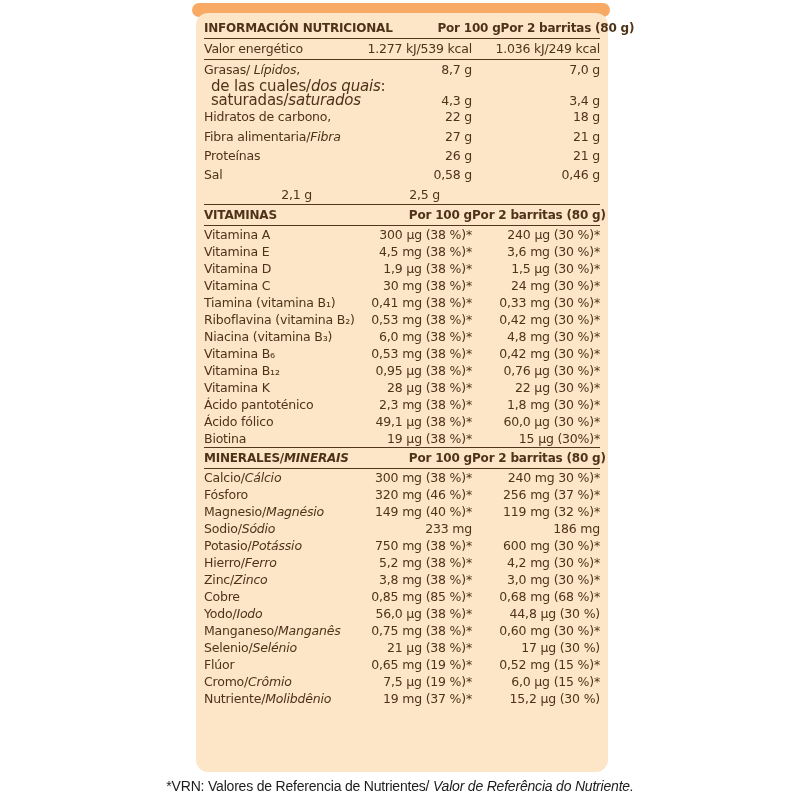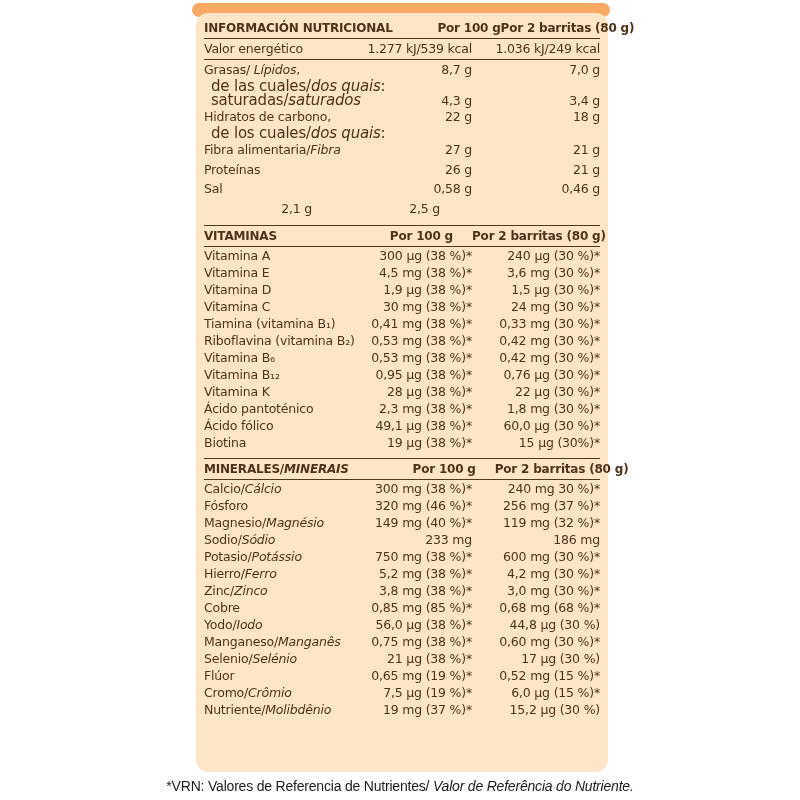--- a/index.html
+++ b/index.html
@@ -3,21 +3,21 @@
 <meta charset="utf-8">
 <style>
   html,body{margin:0;padding:0;background:#ffffff;}
   body{width:800px;height:800px;position:relative;font-family:"DejaVu Sans",sans-serif;overflow:hidden;}
   .stage{position:relative;width:800px;height:800px;}
   .accent-bar{position:absolute;left:192px;top:3px;width:418px;height:14px;background:#f8aa64;border-radius:7px;}
   .card{position:absolute;left:196px;top:13px;width:412px;height:759px;background:#fce6c7;border-radius:12px;
         box-sizing:border-box;padding:5px 8px 0 8px;color:#4f3319;letter-spacing:-0.2px;}
   .hdr-row{display:flex;align-items:flex-end;font-weight:bold;font-size:12px;
            border-bottom:1.5px solid #54361c;padding:3px 0 2px 0;line-height:15px;}
-  .hdr-row.mid{border-top:1.5px solid #54361c;margin-top:7px;gap:19px;}
+  .hdr-row.mid{border-top:1.5px solid #54361c;margin-top:0;}
   .row{display:flex;align-items:center;font-size:12.5px;line-height:15px;padding:1px 0;}
   .sec-0 .row{padding:2.2px 0;}
   .row.divider{border-bottom:1.5px solid #54361c;padding-bottom:3px;}
   .label{flex:1;white-space:nowrap;overflow:visible;}
   .col1{width:108px;text-align:right;white-space:nowrap;flex:none;}
   .col2{width:128px;text-align:right;white-space:nowrap;flex:none;}
   .row.sub{padding:0.4px 0;line-height:13px;}
   .row.sub .label{font-size:15px;padding-left:7px;}
   .row.caps .label{font-size:10.5px;letter-spacing:0.1px;}
   .pt{font-style:italic;}
@@ -54,25 +54,20 @@
         <div class="row sub">
           <div class="label"><span>saturadas/</span><span class="pt">saturados</span><span></span></div>
           <div class="col1">4,3 g</div>
           <div class="col2">3,4 g</div>
         </div>
         <div class="row">
           <div class="label"><span>Hidratos de carbono</span><span class="pt"></span><span>,</span></div>
           <div class="col1">22 g</div>
           <div class="col2">18 g</div>
         </div>
-        <div class="row sub">
-          <div class="label"><span>de los cuales/</span><span class="pt">dos quais</span><span>:</span></div>
-          <div class="col1"></div>
-          <div class="col2"></div>
-        </div>
         <div class="row">
           <div class="label"><span>Fibra alimentaria/</span><span class="pt">Fibra</span><span></span></div>
           <div class="col1">27 g</div>
           <div class="col2">21 g</div>
         </div>
         <div class="row">
           <div class="label"><span>Proteínas</span><span class="pt"></span><span></span></div>
           <div class="col1">26 g</div>
           <div class="col2">21 g</div>
         </div>
@@ -116,20 +111,25 @@
           <div class="label"><span>Tiamina (vitamina B₁)</span><span class="pt"></span><span></span></div>
           <div class="col1">0,41 mg (38 %)*</div>
           <div class="col2">0,33 mg (30 %)*</div>
         </div>
         <div class="row">
           <div class="label"><span>Riboflavina (vitamina B₂)</span><span class="pt"></span><span></span></div>
           <div class="col1">0,53 mg (38 %)*</div>
           <div class="col2">0,42 mg (30 %)*</div>
         </div>
         <div class="row">
+          <div class="label"><span>Niacina (vitamina B₃)</span><span class="pt"></span><span></span></div>
+          <div class="col1">6,0 mg (38 %)*</div>
+          <div class="col2">4,8 mg (30 %)*</div>
+        </div>
+        <div class="row">
           <div class="label"><span>Vitamina B₆</span><span class="pt"></span><span></span></div>
           <div class="col1">0,53 mg (38 %)*</div>
           <div class="col2">0,42 mg (30 %)*</div>
         </div>
         <div class="row">
           <div class="label"><span>Vitamina B₁₂</span><span class="pt"></span><span></span></div>
           <div class="col1">0,95 µg (38 %)*</div>
           <div class="col2">0,76 µg (30 %)*</div>
         </div>
         <div class="row">

